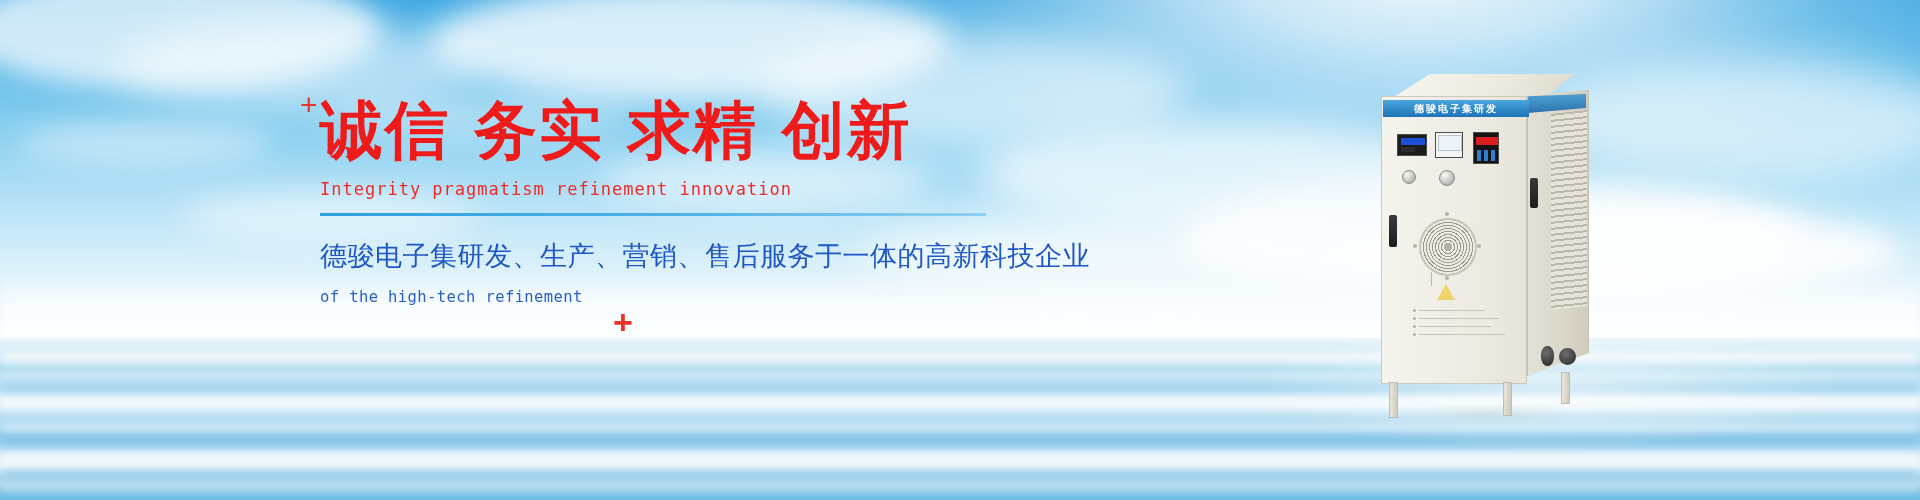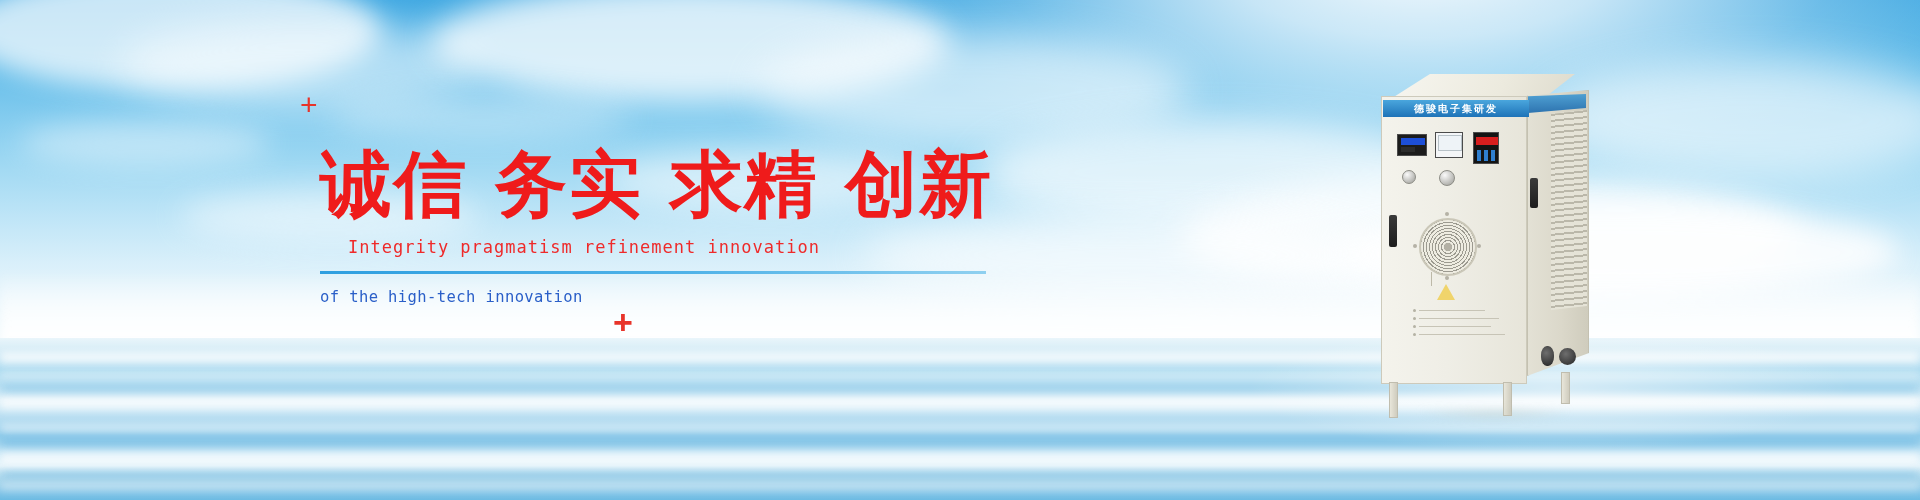--- a/index.html
+++ b/index.html
@@ -96,37 +96,35 @@
 
   .plus {
     position:absolute; color:#e8342a; font-weight:400;
     line-height:1; user-select:none;
   }
   .plus-top { left:300px; top:90px; font-size:30px; }
   .plus-bottom { left:613px; top:305px; font-size:34px; font-weight:600; }
 
   .headline {
     font-family:"DejaVu Sans", sans-serif;
-    font-size:72px;
+    font-size:63px;
     font-weight:700;
     color:#ef1b1b;
     letter-spacing:2px;
     line-height:1.12;
     white-space:nowrap;
-    margin-top:48px;
   }
 
   .tagline-en {
     font-family:"DejaVu Sans Mono", monospace;
     font-size:17px;
     color:#ef2a2a;
     letter-spacing:1px;
     margin-top:12px;
     white-space:nowrap;
-    margin-left:28px;
   }
 
   .rule {
     margin-top:14px;
     width:666px; height:3px;
     background:linear-gradient(to right, #2f9fe0 0%, #4fb2e8 55%, #8fd0f0 100%);
   }
 
   .subtitle-cn {
     font-family:"DejaVu Serif", serif;
@@ -305,21 +303,22 @@
   <div class="streak sk6"></div>
   <div class="water-glow"></div>
 
   <div class="plus plus-top">+</div>
   <div class="plus plus-bottom">+</div>
 
   <div class="copy">
     <div class="headline">诚信 务实 求精 创新</div>
     <div class="tagline-en">Integrity  pragmatism  refinement  innovation</div>
     <div class="rule"></div>
-    <div class="subtitle-en">of the high-tech innovation</div>
+    <div class="subtitle-cn">德骏电子集研发、生产、营销、售后服务于一体的高新科技企业</div>
+    <div class="subtitle-en">of the high-tech refinement</div>
   </div>
 
   <div class="machine">
     <div class="mach-top2"></div>
     <div class="mach-side"></div>
     <div class="louvers"></div>
     <div class="mach-banner-side"></div>
     <div class="mach-front"></div>
 
     <div class="mach-banner">

